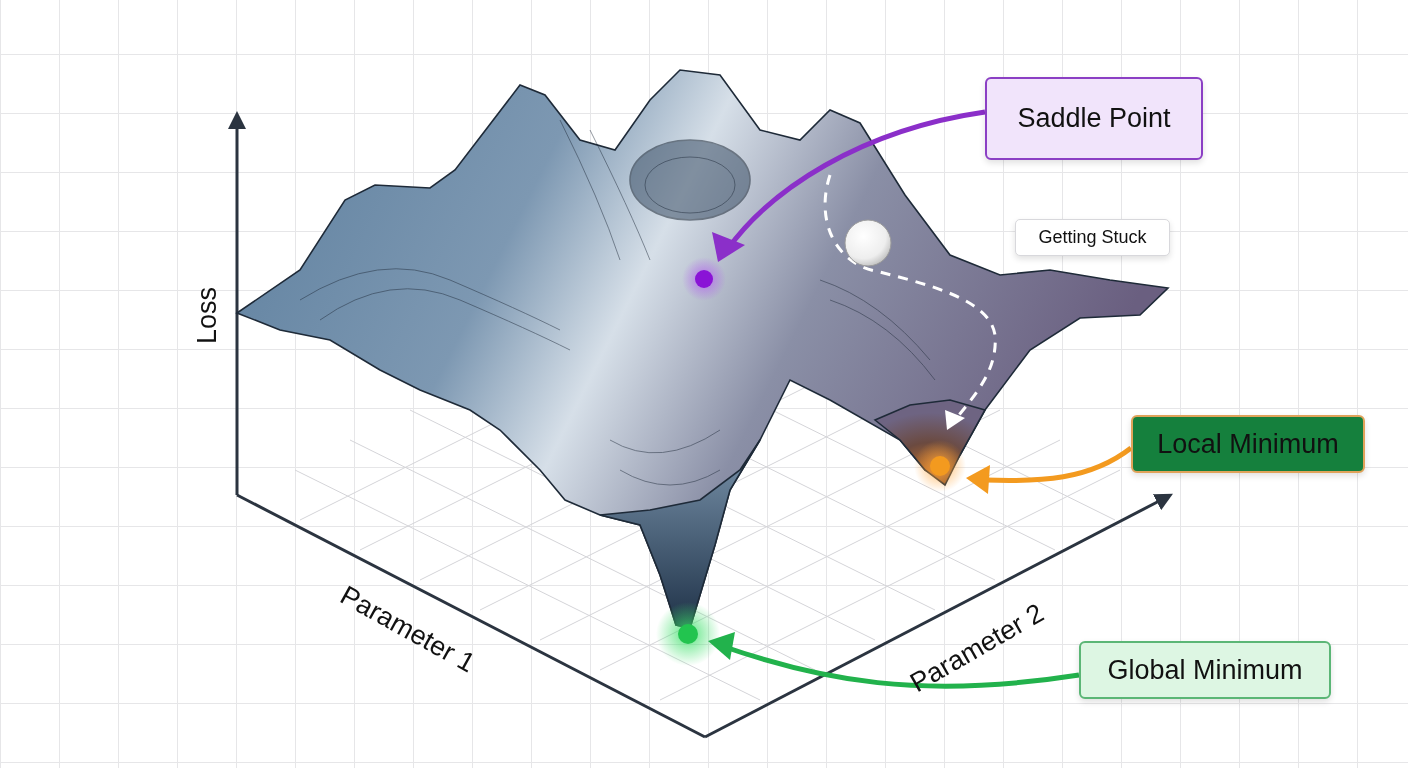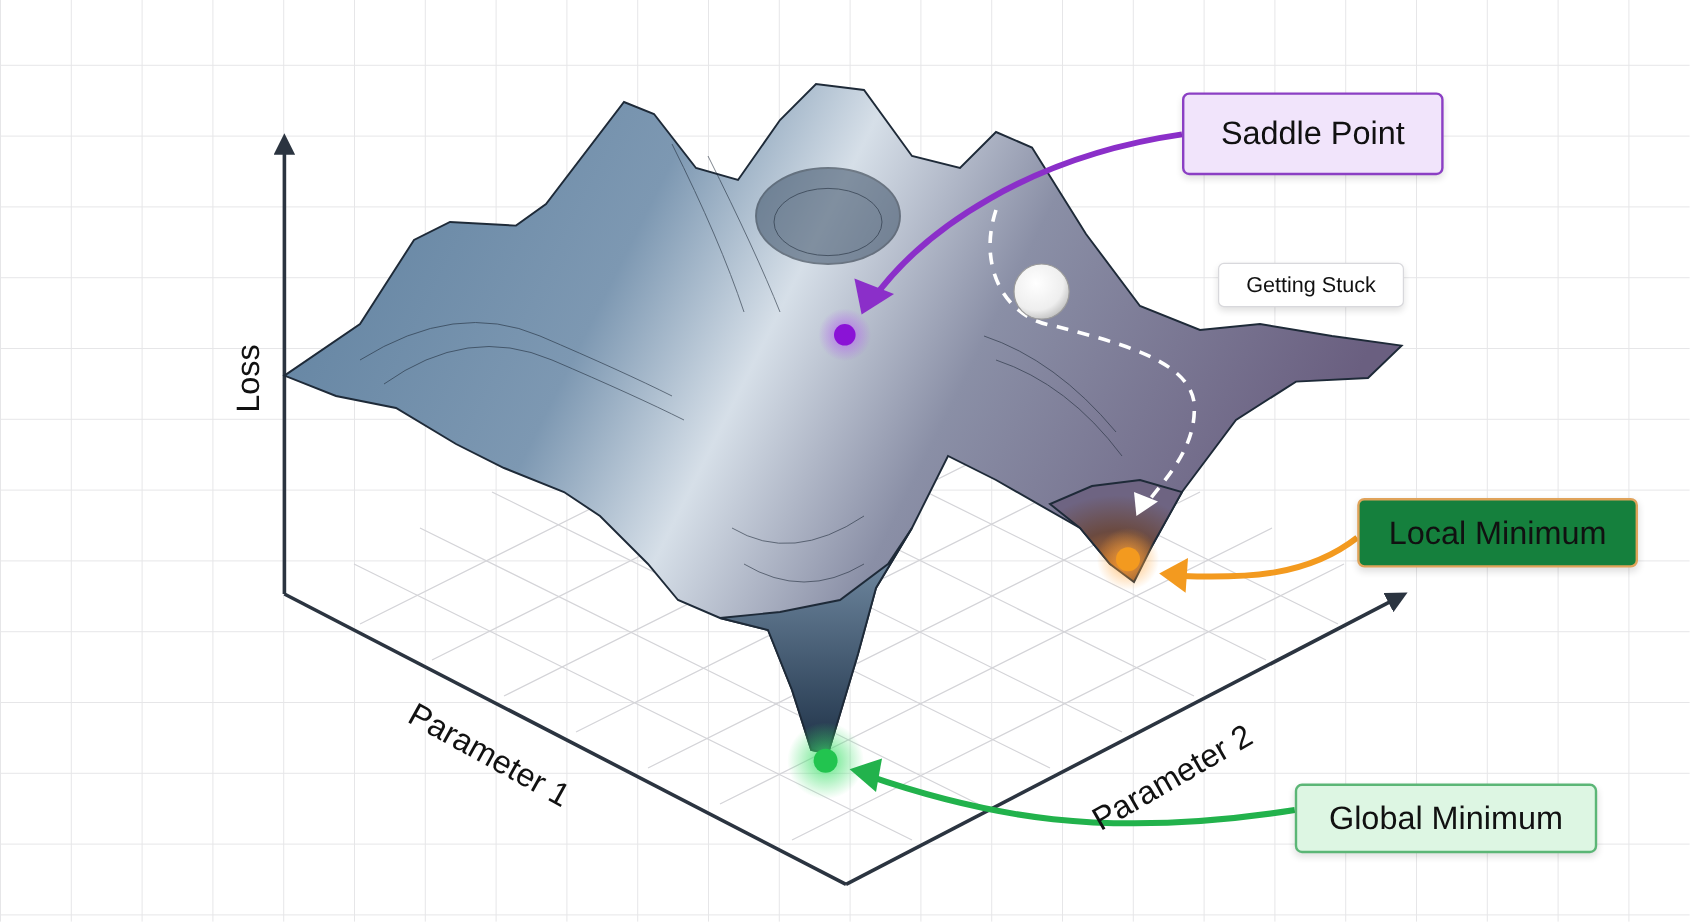--- a/index.html
+++ b/index.html
@@ -14,28 +14,28 @@
     font-family: "Liberation Sans", "DejaVu Sans", sans-serif;
   }
   #scene { position: absolute; left: 0; top: 0; width: 1408px; height: 768px; }
   .label-box {
     position: absolute; box-sizing: border-box;
     display: flex; align-items: center; justify-content: center;
     color: #111111; white-space: nowrap;
     border-radius: 6px;
     box-shadow: 0 3px 6px rgba(0,0,0,0.12);
   }
-  #saddle-label { left: 985px; top: 77px; width: 218px; height: 69px; font-size: 27px;
+  #saddle-label { left: 985px; top: 77px; width: 218px; height: 83px; font-size: 27px;
     background: #f1e4fb; border: 2px solid #8b3fc4; }
   #stuck-label { left: 1015px; top: 219px; width: 155px; height: 37px; font-size: 18px;
     background: #ffffff; border: 1px solid #d8d8dc; border-radius: 5px; }
   #local-label { left: 1131px; top: 415px; width: 234px; height: 58px; font-size: 27px;
     background: #15803d; border: 2px solid #e0a35a; }
   #global-label { left: 1079px; top: 641px; width: 252px; height: 58px; font-size: 27px;
-    background: #ddf6e3; border: 2px solid #5bb676; margin-top: 12px; }
+    background: #ddf6e3; border: 2px solid #5bb676; }
   .axis-label { position: absolute; font-size: 27px; color: #111111; white-space: nowrap; transform-origin: left top; }
   #loss-label { left: 192px; top: 344px; transform: rotate(-90deg); }
   #param1-label { left: 350px; top: 580px; transform: rotate(29deg); }
   #param2-label { left: 905px; top: 672px; transform: rotate(-30deg); }
 </style>
 </head>
 <body>
 
 <svg id="scene" viewBox="0 0 1408 768" xmlns="http://www.w3.org/2000/svg">
   <defs>

